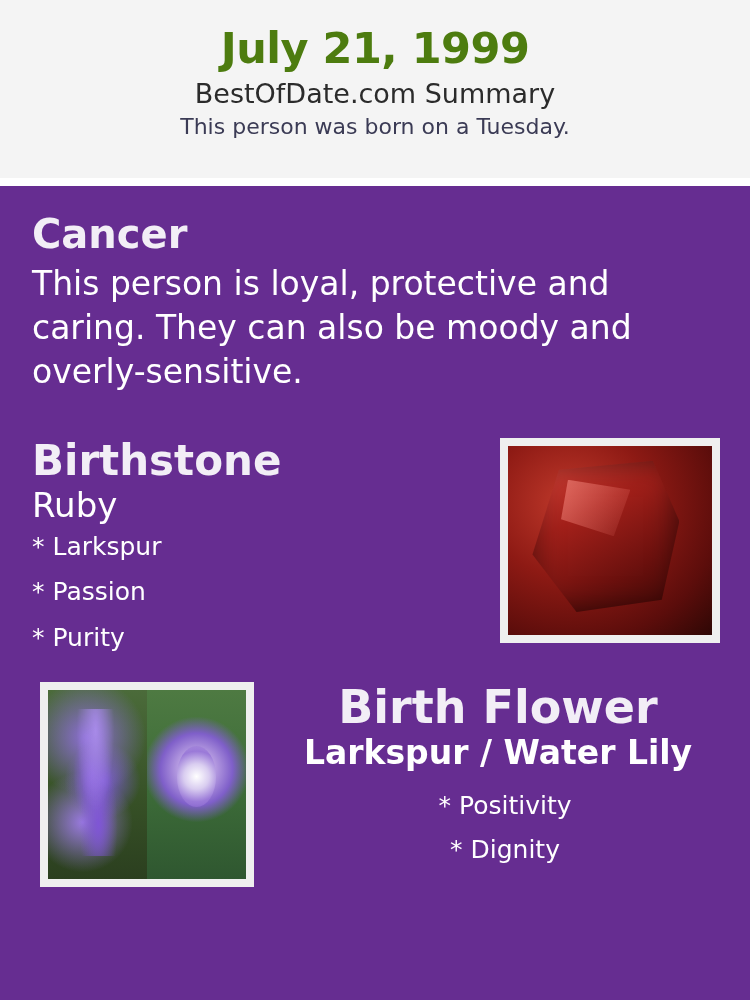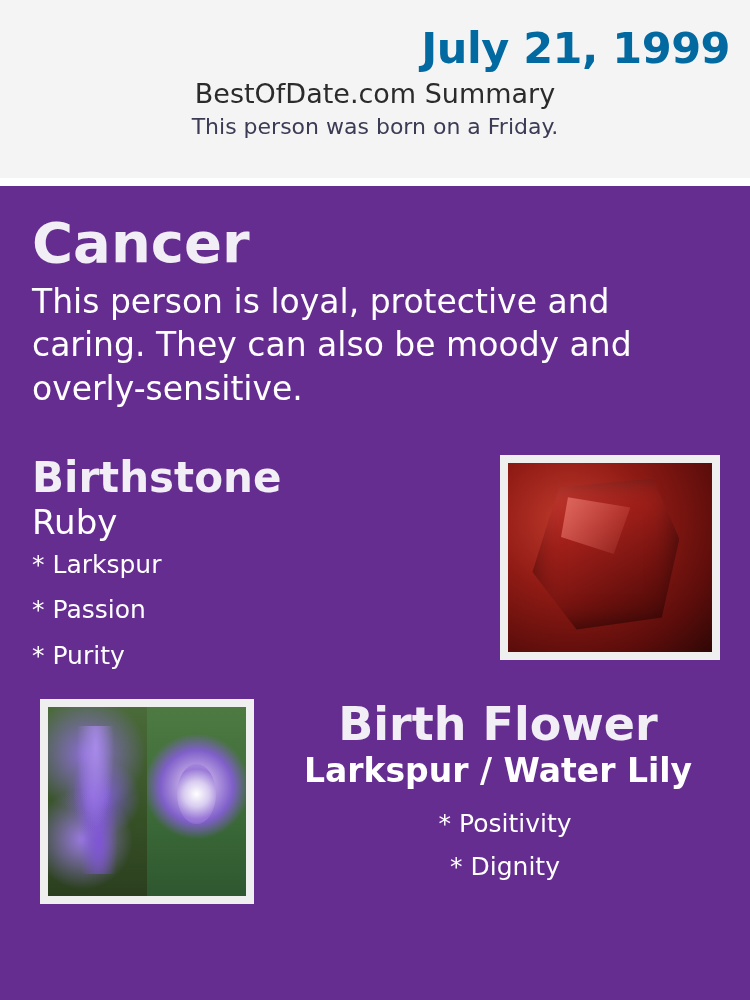--- a/index.html
+++ b/index.html
@@ -22,27 +22,26 @@
 
   
   .header {
     background: #f4f4f4;
     padding: 26px 20px 16px 20px;
     text-align: center;
     box-sizing: border-box;
     height: 178px;
   }
   .header-date {
-    color: #0369a1;
+    color: #4d7c0f;
     font-size: 43px;
     font-weight: bold;
     line-height: 1.05;
     margin: 0 0 8px 0;
     letter-spacing: -0.5px;
-    text-align: right;
   }
   .header-site {
     color: #2b2b2b;
     font-size: 27px;
     line-height: 1.1;
     margin: 0 0 6px 0;
   }
   .header-born {
     color: #3b3b55;
     font-size: 22px;
@@ -61,21 +60,21 @@
     background: #662d91;
     width: 100%;
     height: 814px;
     box-sizing: border-box;
     padding: 26px 32px 0 32px;
     position: relative;
     color: #ffffff;
   }
 
   .sign-name {
-    font-size: 56px;
+    font-size: 40px;
     font-weight: bold;
     color: #f2eef6;
     margin: 0 0 6px 0;
     line-height: 1.1;
   }
   .sign-desc {
     font-size: 33px;
     color: #ffffff;
     line-height: 1.33;
     margin: 0;
@@ -237,21 +236,21 @@
   }
 </style>
 </head>
 <body>
 
 <div class="page">
 
   <div class="header">
     <div class="header-date">July 21, 1999</div>
     <div class="header-site">BestOfDate.com Summary</div>
-    <div class="header-born">This person was born on a Friday.</div>
+    <div class="header-born">This person was born on a Tuesday.</div>
   </div>
 
   <div class="divider"></div>
 
   <div class="body-panel">
 
     <div>
       <div class="sign-name">Cancer</div>
       <div class="sign-desc">This person is loyal, protective and caring. They can also be moody and overly-sensitive.</div>
     </div>

